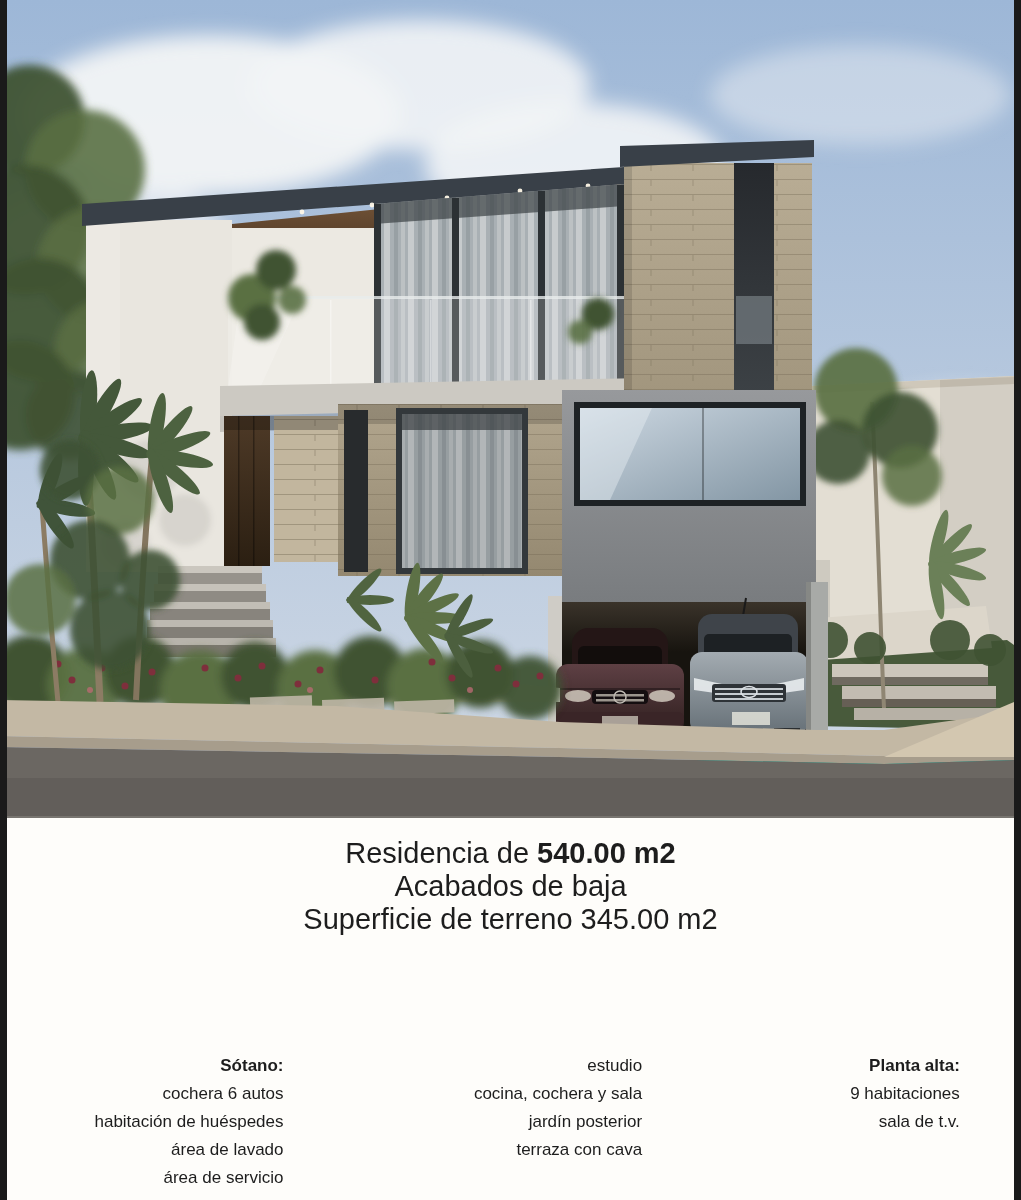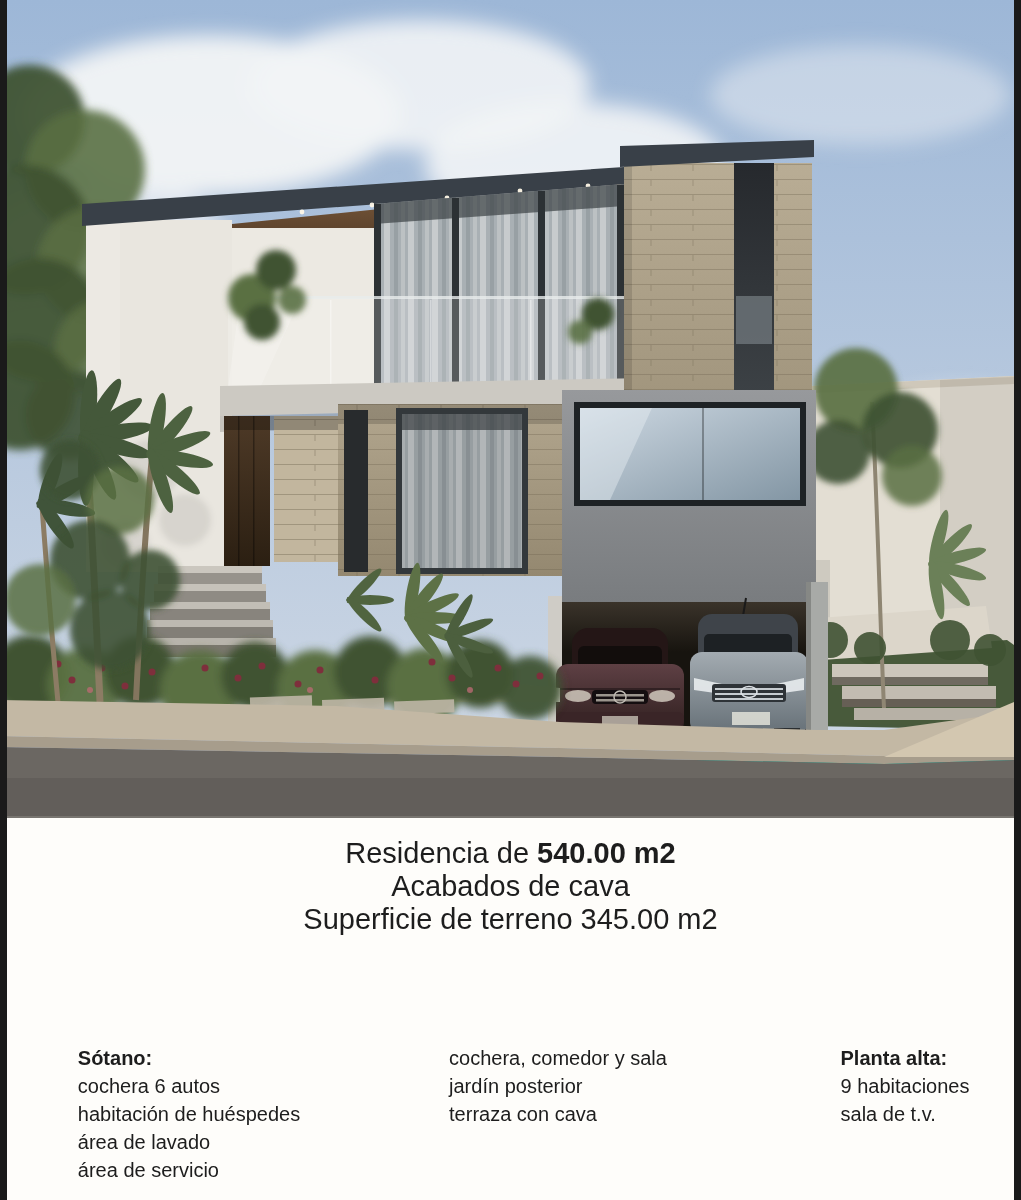--- a/index.html
+++ b/index.html
@@ -26,22 +26,22 @@
   .f-fol-d{fill:var(--foliage-dark,#3f5233);}
   .f-fol-l{fill:var(--foliage-light,#5a7042);}
   .f-flower{fill:var(--flower-red,#7e2f3c);}
   .f-walk{fill:var(--sidewalk,#c3b8a4);}
   .f-street{fill:var(--street,#6b6762);}
   
   #flyer{position:absolute;left:7px;right:7px;top:818px;bottom:0;background:#fefdfa;}
   .summary{position:absolute;left:50%;transform:translateX(-50%);top:19px;
            text-align:center;font-size:29px;line-height:33px;white-space:nowrap;}
   .summary .b{font-weight:bold;}
-  .floor-col{position:absolute;top:226px;transform:translateX(-50%);
-             text-align:left;font-size:20px;line-height:28px;white-space:nowrap;}
+  .floor-col{position:absolute;top:234px;transform:translateX(-50%);
+             text-align:right;font-size:17px;line-height:28px;white-space:nowrap;}
   .floor-col .hdr{font-weight:bold;}
   #col-sotano{left:182px;} #col-pbaja{left:551px;} #col-palta{left:898px;}
 </style>
 </head>
 <body>
 
 <div id="page">
 
   <div id="photo-wrap">
   <svg width="1021" height="818" viewBox="0 0 1021 818" xmlns="http://www.w3.org/2000/svg">
@@ -488,34 +488,35 @@
     <polygon points="884,757 1014,702 1014,757" fill="#d3c7b0"></polygon>
     <polygon class="f-street" points="0,747 560,757 884,764 1014,760 1014,818 0,818"></polygon>
     <rect x="0" y="778" width="1021" height="40" fill="#000000" opacity="0.08"></rect>
     <rect x="0" y="816" width="1021" height="2" fill="#8e8b86" opacity="0.5"></rect>
   </svg>
   </div>
 
   <div id="flyer">
     <div class="summary">
       <div><span>Residencia de </span><span class="b">540.00 m2</span></div>
-      <div>Acabados de cava</div>
+      <div>Acabados de baja</div>
       <div>Superficie de terreno 345.00 m2</div>
     </div>
 
     <div class="floor-col" id="col-sotano">
       <div class="hdr">Sótano:</div>
       <div>cochera 6 autos</div>
       <div>habitación de huéspedes</div>
       <div>área de lavado</div>
       <div>área de servicio</div>
     </div>
 
     <div class="floor-col" id="col-pbaja">
-      <div>cochera, comedor y sala</div>
+      <div>estudio</div>
+      <div>cocina, cochera y sala</div>
       <div>jardín posterior</div>
       <div>terraza con cava</div>
     </div>
 
     <div class="floor-col" id="col-palta">
       <div class="hdr">Planta alta:</div>
       <div>9 habitaciones</div>
       <div>sala de t.v.</div>
     </div>
   </div>

